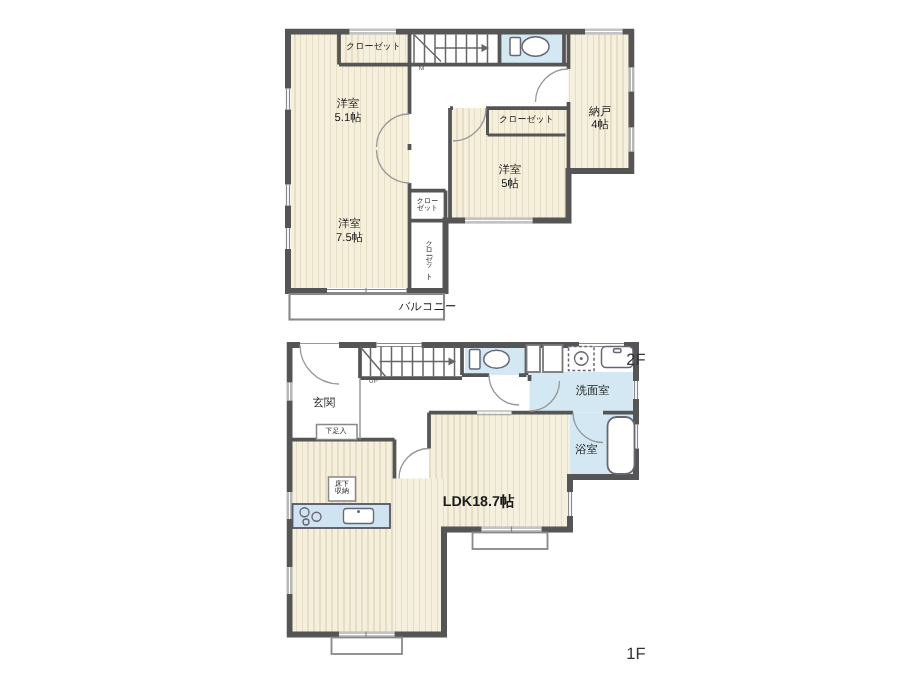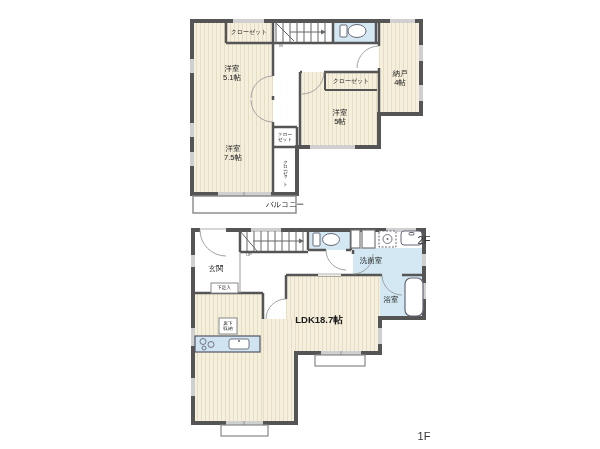--- a/index.html
+++ b/index.html
@@ -6,21 +6,21 @@
   #stage{position:relative;width:600px;height:449px;background:#ffffff;overflow:hidden;
          font-family:"Liberation Sans","DejaVu Sans",sans-serif;color:#1a1a1a;}
   .floor{position:absolute;}
   .fill{position:absolute;}
   .tatami{background:repeating-linear-gradient(90deg,#e7ddc3 0px,#e7ddc3 1px,#f5efde 1px,#f5efde 4px);}
   .wet{background:#d3e8f3;}
   svg.overlay{position:absolute;left:0;top:0;pointer-events:none;}
   .label{position:absolute;transform:translate(-50%,-50%);text-align:center;
          white-space:nowrap;line-height:1.15;color:#1a1a1a;}
   .lbl8{font-size:7.5px;}
-  .lbl9{font-size:9.5px;font-weight:bold;}
+  .lbl9{font-size:9.5px;font-weight:bold;margin-top:16px;}
   .lbl6{font-size:6px;}
   .tiny{font-size:6px;transform:translate(-50%,-50%) scale(0.78);line-height:1.05;}
   .vert{writing-mode:vertical-rl;font-size:6px;transform:translate(-50%,-50%) scale(0.8);letter-spacing:0;}
   .floorletter{position:absolute;font-size:11px;color:#333;transform:translate(-50%,-50%);}
   .mark{font-size:6px;color:#555;transform:translate(-50%,-50%) scale(0.7);}
 </style>
 </head>
 <body>
 
 <div id="stage">
@@ -243,21 +243,21 @@
       </g>
 
       <g fill="#fff" stroke="#888" stroke-width="1.2">
         <rect x="30" y="197" width="47" height="11"></rect>
         <rect x="124" y="127" width="50" height="11"></rect>
       </g>
     </svg>
 
     <div class="label lbl8" style="left:25px;top:41px;">玄関</div>
     <div class="label tiny" style="left:33px;top:60px;">下足入</div>
-    <div class="label lbl8" style="left:180px;top:33px;text-align:center;">洗面室</div>
+    <div class="label lbl8" style="left:204px;top:33px;text-align:center;">洗面室</div>
     <div class="label lbl8" style="left:200px;top:72px;">浴室</div>
     <div class="label lbl9" style="left:128px;top:92px;">LDK18.7帖</div>
     <div class="label tiny" style="left:37px;top:98px;">
       <div>床下</div>
       <div>収納</div>
     </div>
     <div class="label mark" style="left:58px;top:27px;">UP</div>
   </div>
 
   <div class="floorletter" style="left:424px;top:204px;margin-top:36px;">2F</div>

